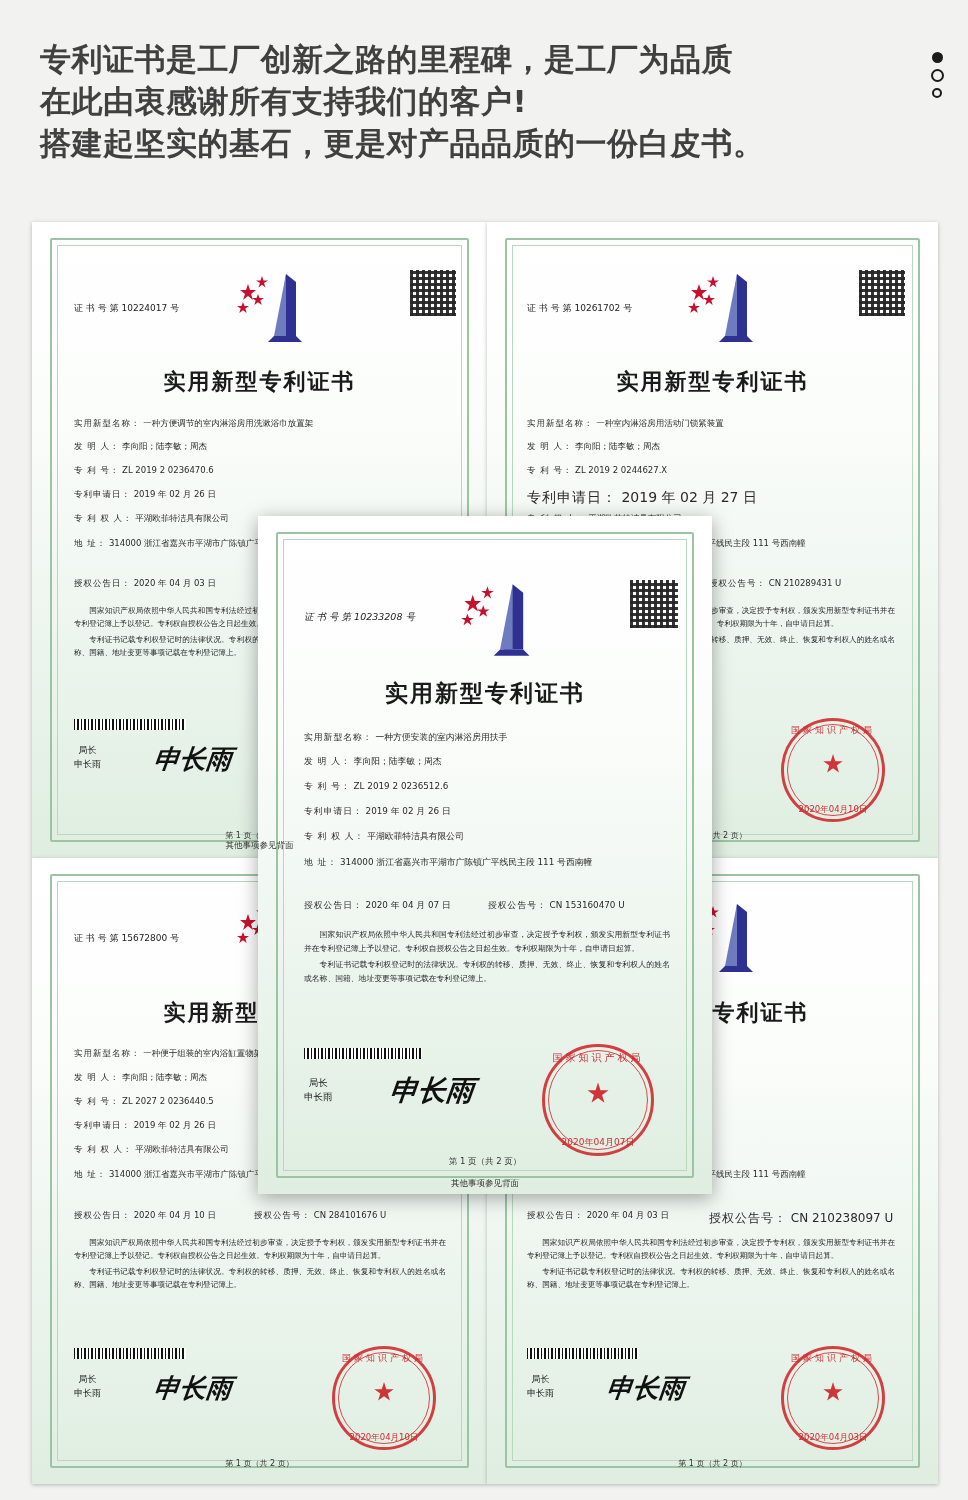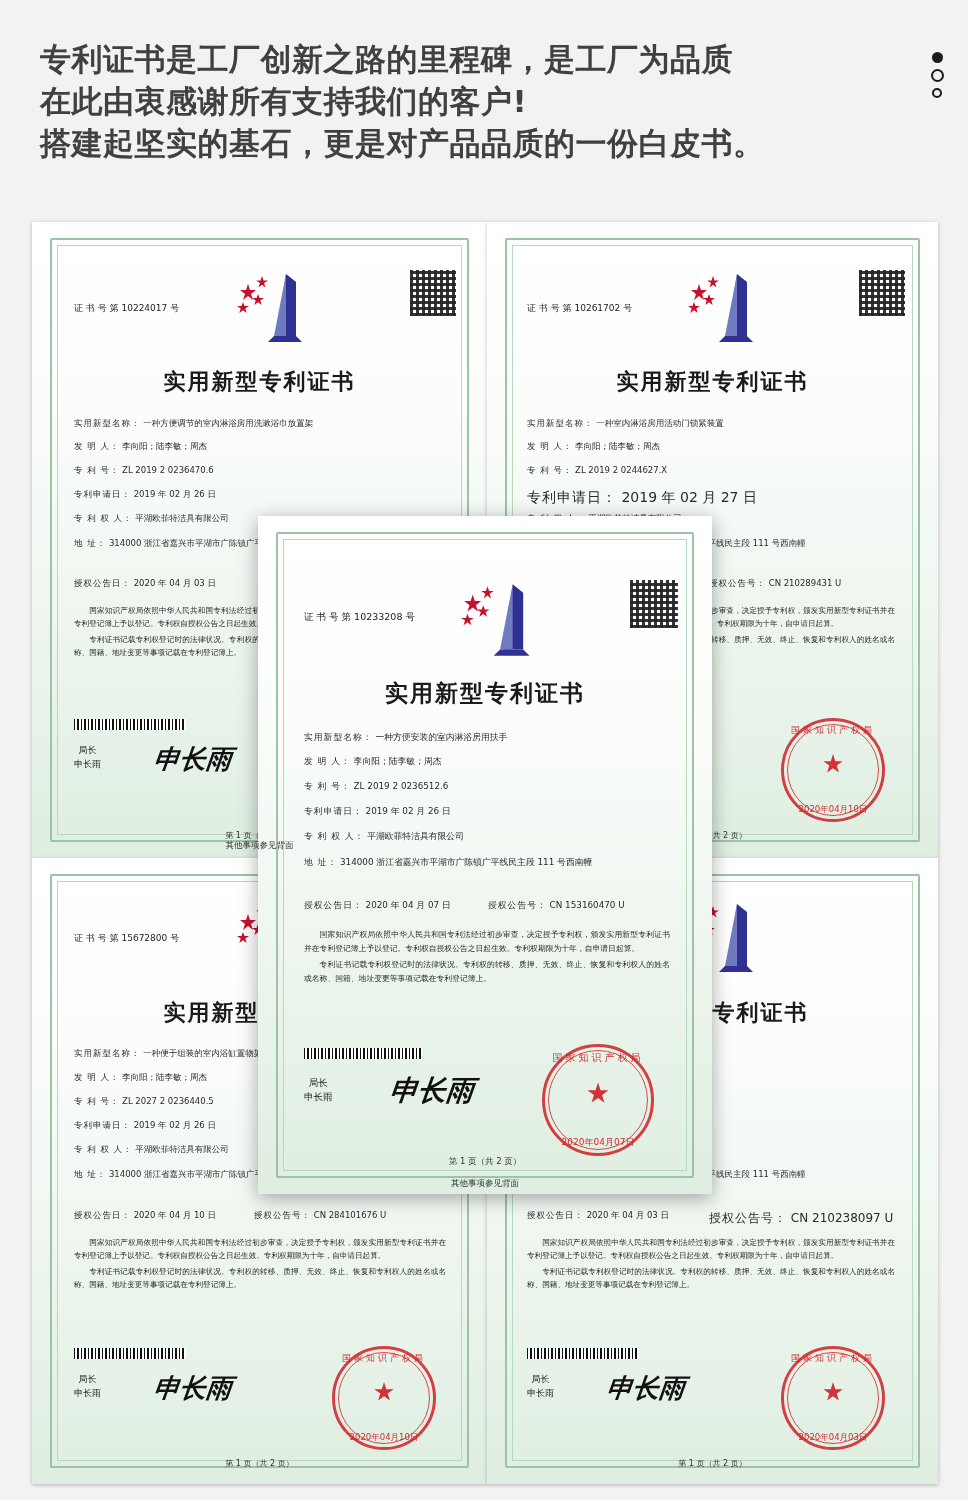--- a/index.html
+++ b/index.html
@@ -485,21 +485,21 @@
         <polygon points="62,64 40,64 34,70 68,70" fill="#2e3192"></polygon>
         <g fill="#c8102e">
           <polygon points="14,12 16,18 22,18 17,22 19,28 14,24 9,28 11,22 6,18 12,18"></polygon>
           <polygon points="28,4 29.5,8.5 34,8.5 30,11 31.5,15.5 28,12.8 24.5,15.5 26,11 22,8.5 26.5,8.5"></polygon>
           <polygon points="9,30 10.5,34 15,34 11.3,36.5 12.7,41 9,38.2 5.3,41 6.7,36.5 3,34 7.5,34"></polygon>
           <polygon points="24,22 25.5,26 30,26 26.3,28.5 27.7,33 24,30.2 20.3,33 21.7,28.5 18,26 22.5,26"></polygon>
         </g>
       </svg>
       <div class="qr" style="left:372px;top:64px;width:48px;height:48px;"></div>
 
-      <div class="certno" style="left:46px;top:95px;font-size:9.5px;">
+      <div class="certno" style="left:46px;top:95px;font-size:9.5px;font-style:italic;">
         <span>证 书 号 第</span>
         <span>10233208</span>
         <span>号</span>
       </div>
 
       <div class="title" style="top:162px;font-size:23px;letter-spacing:2px;">实用新型专利证书</div>
 
       <div class="row" style="left:46px;top:216px;font-size:8.8px;">
         <span class="lbl">实用新型名称：</span>
         <span>一种方便安装的室内淋浴房用扶手</span>

